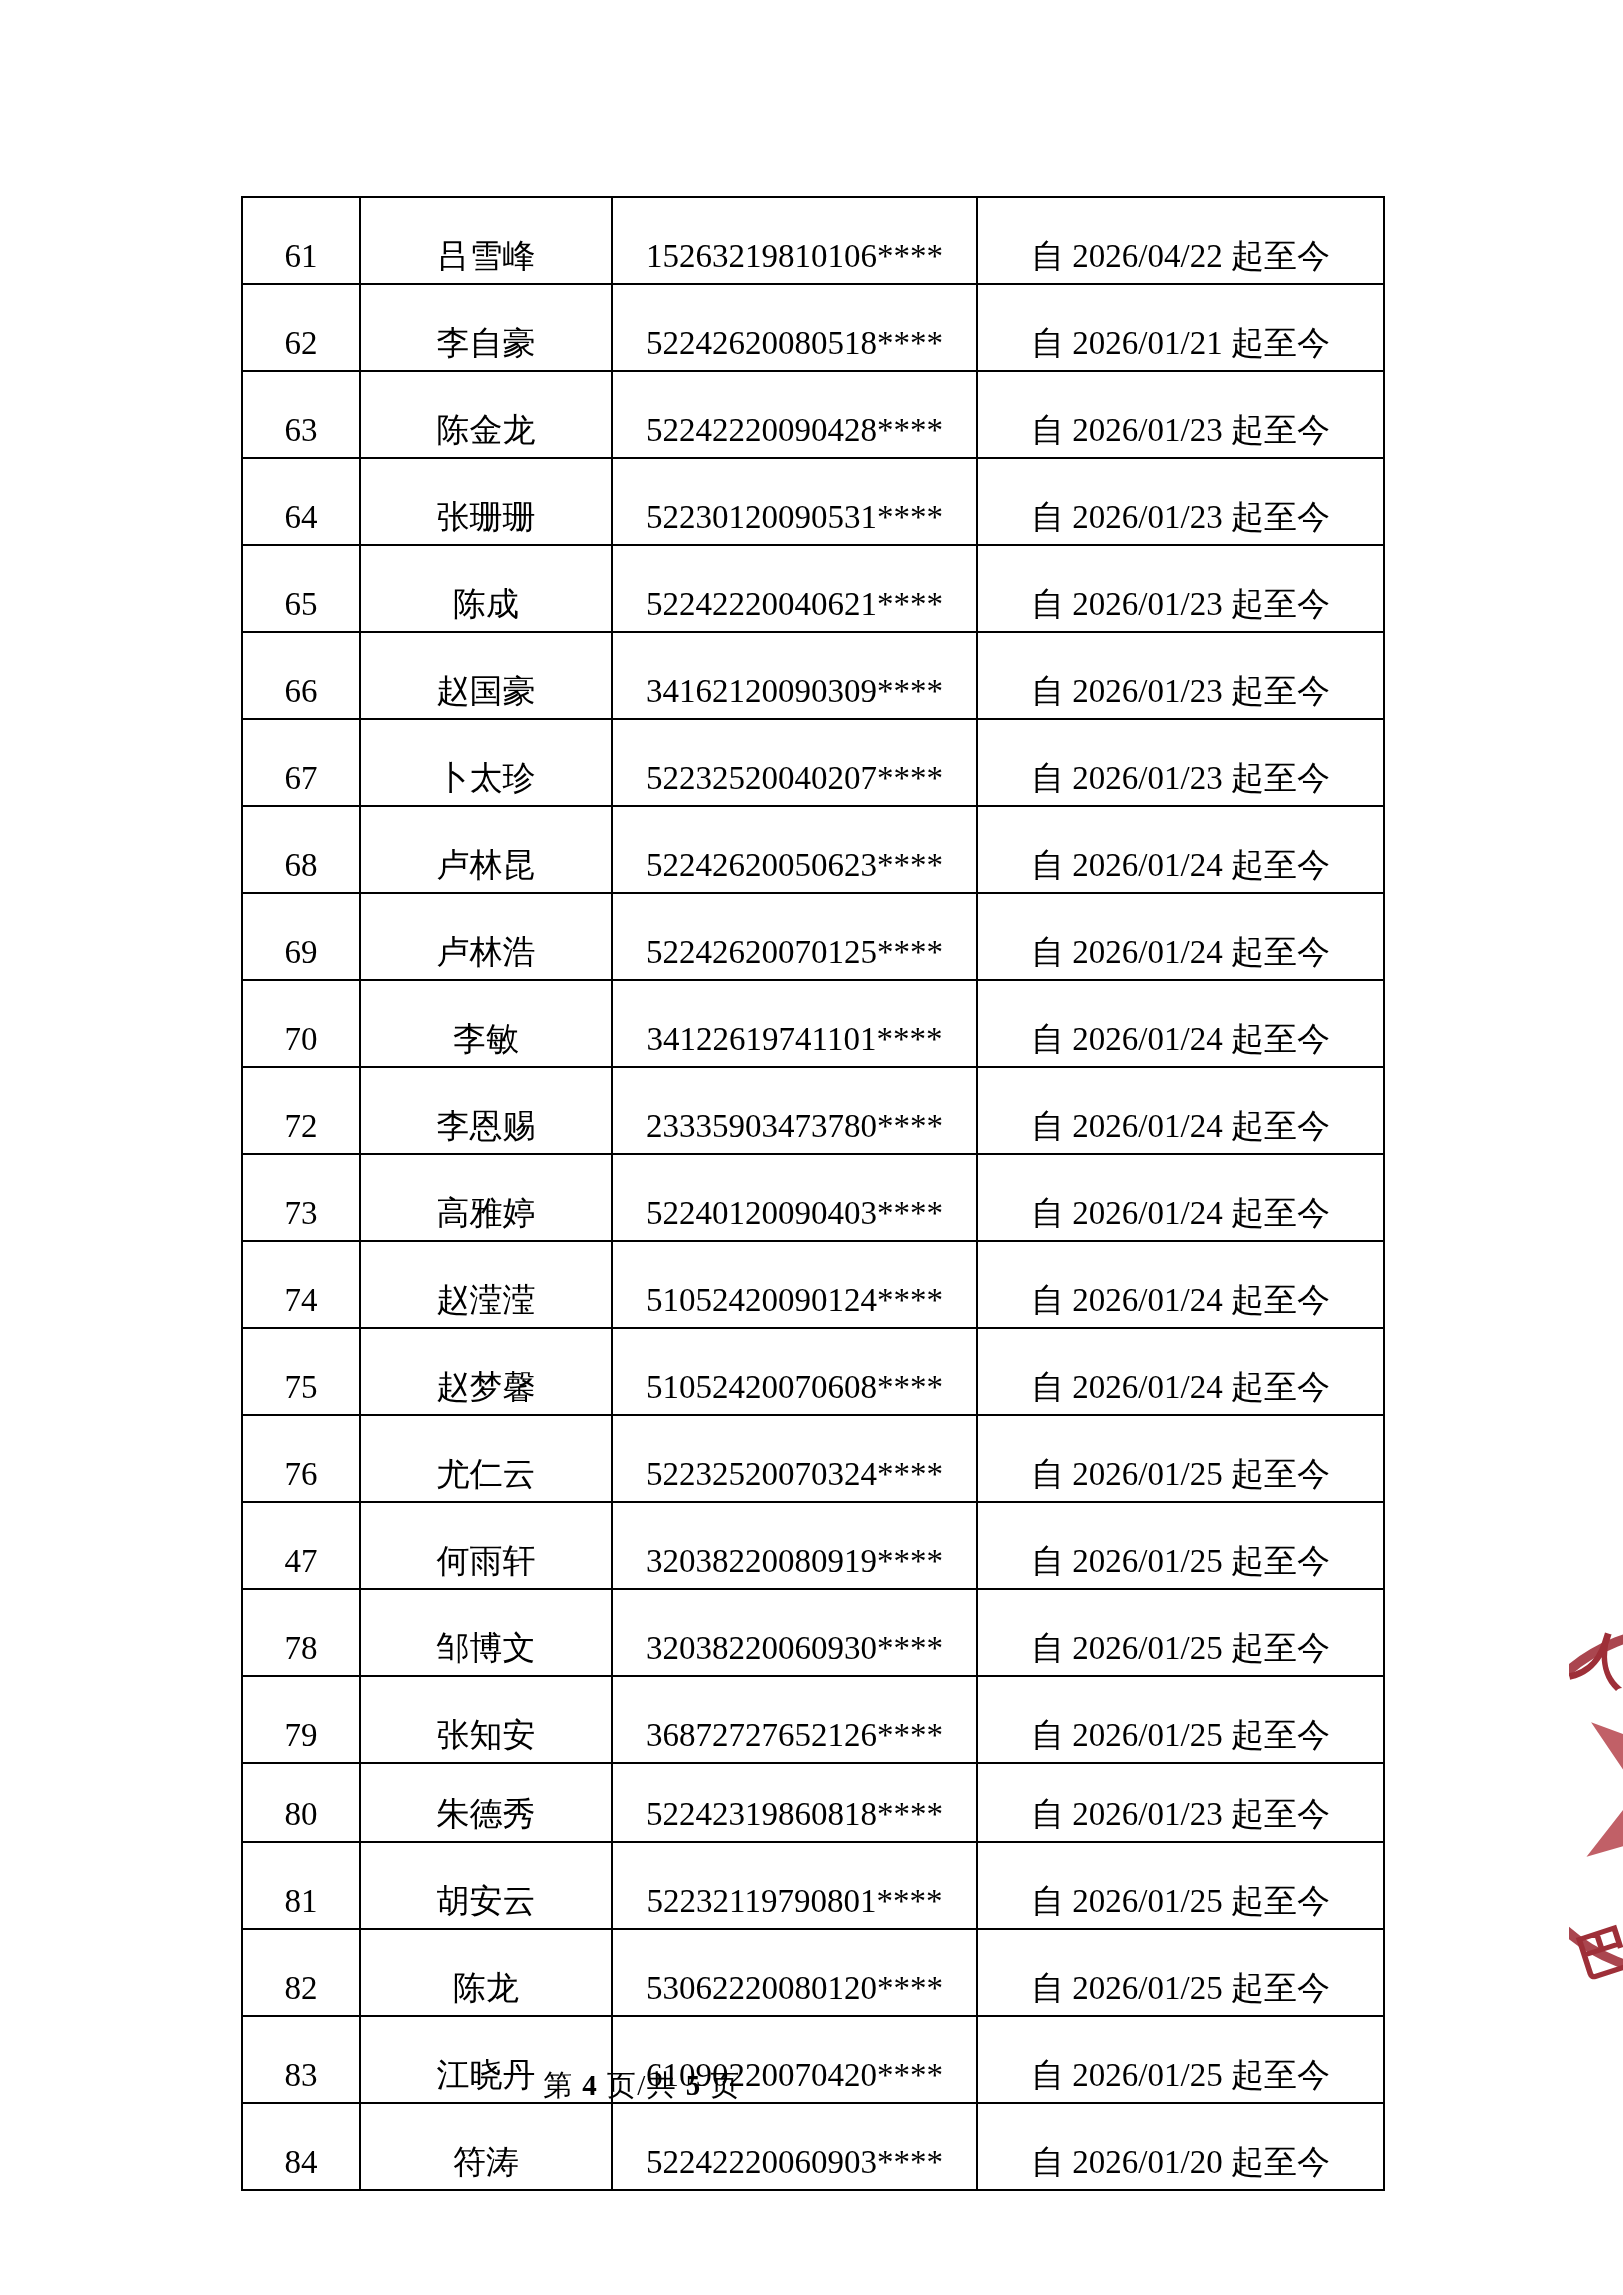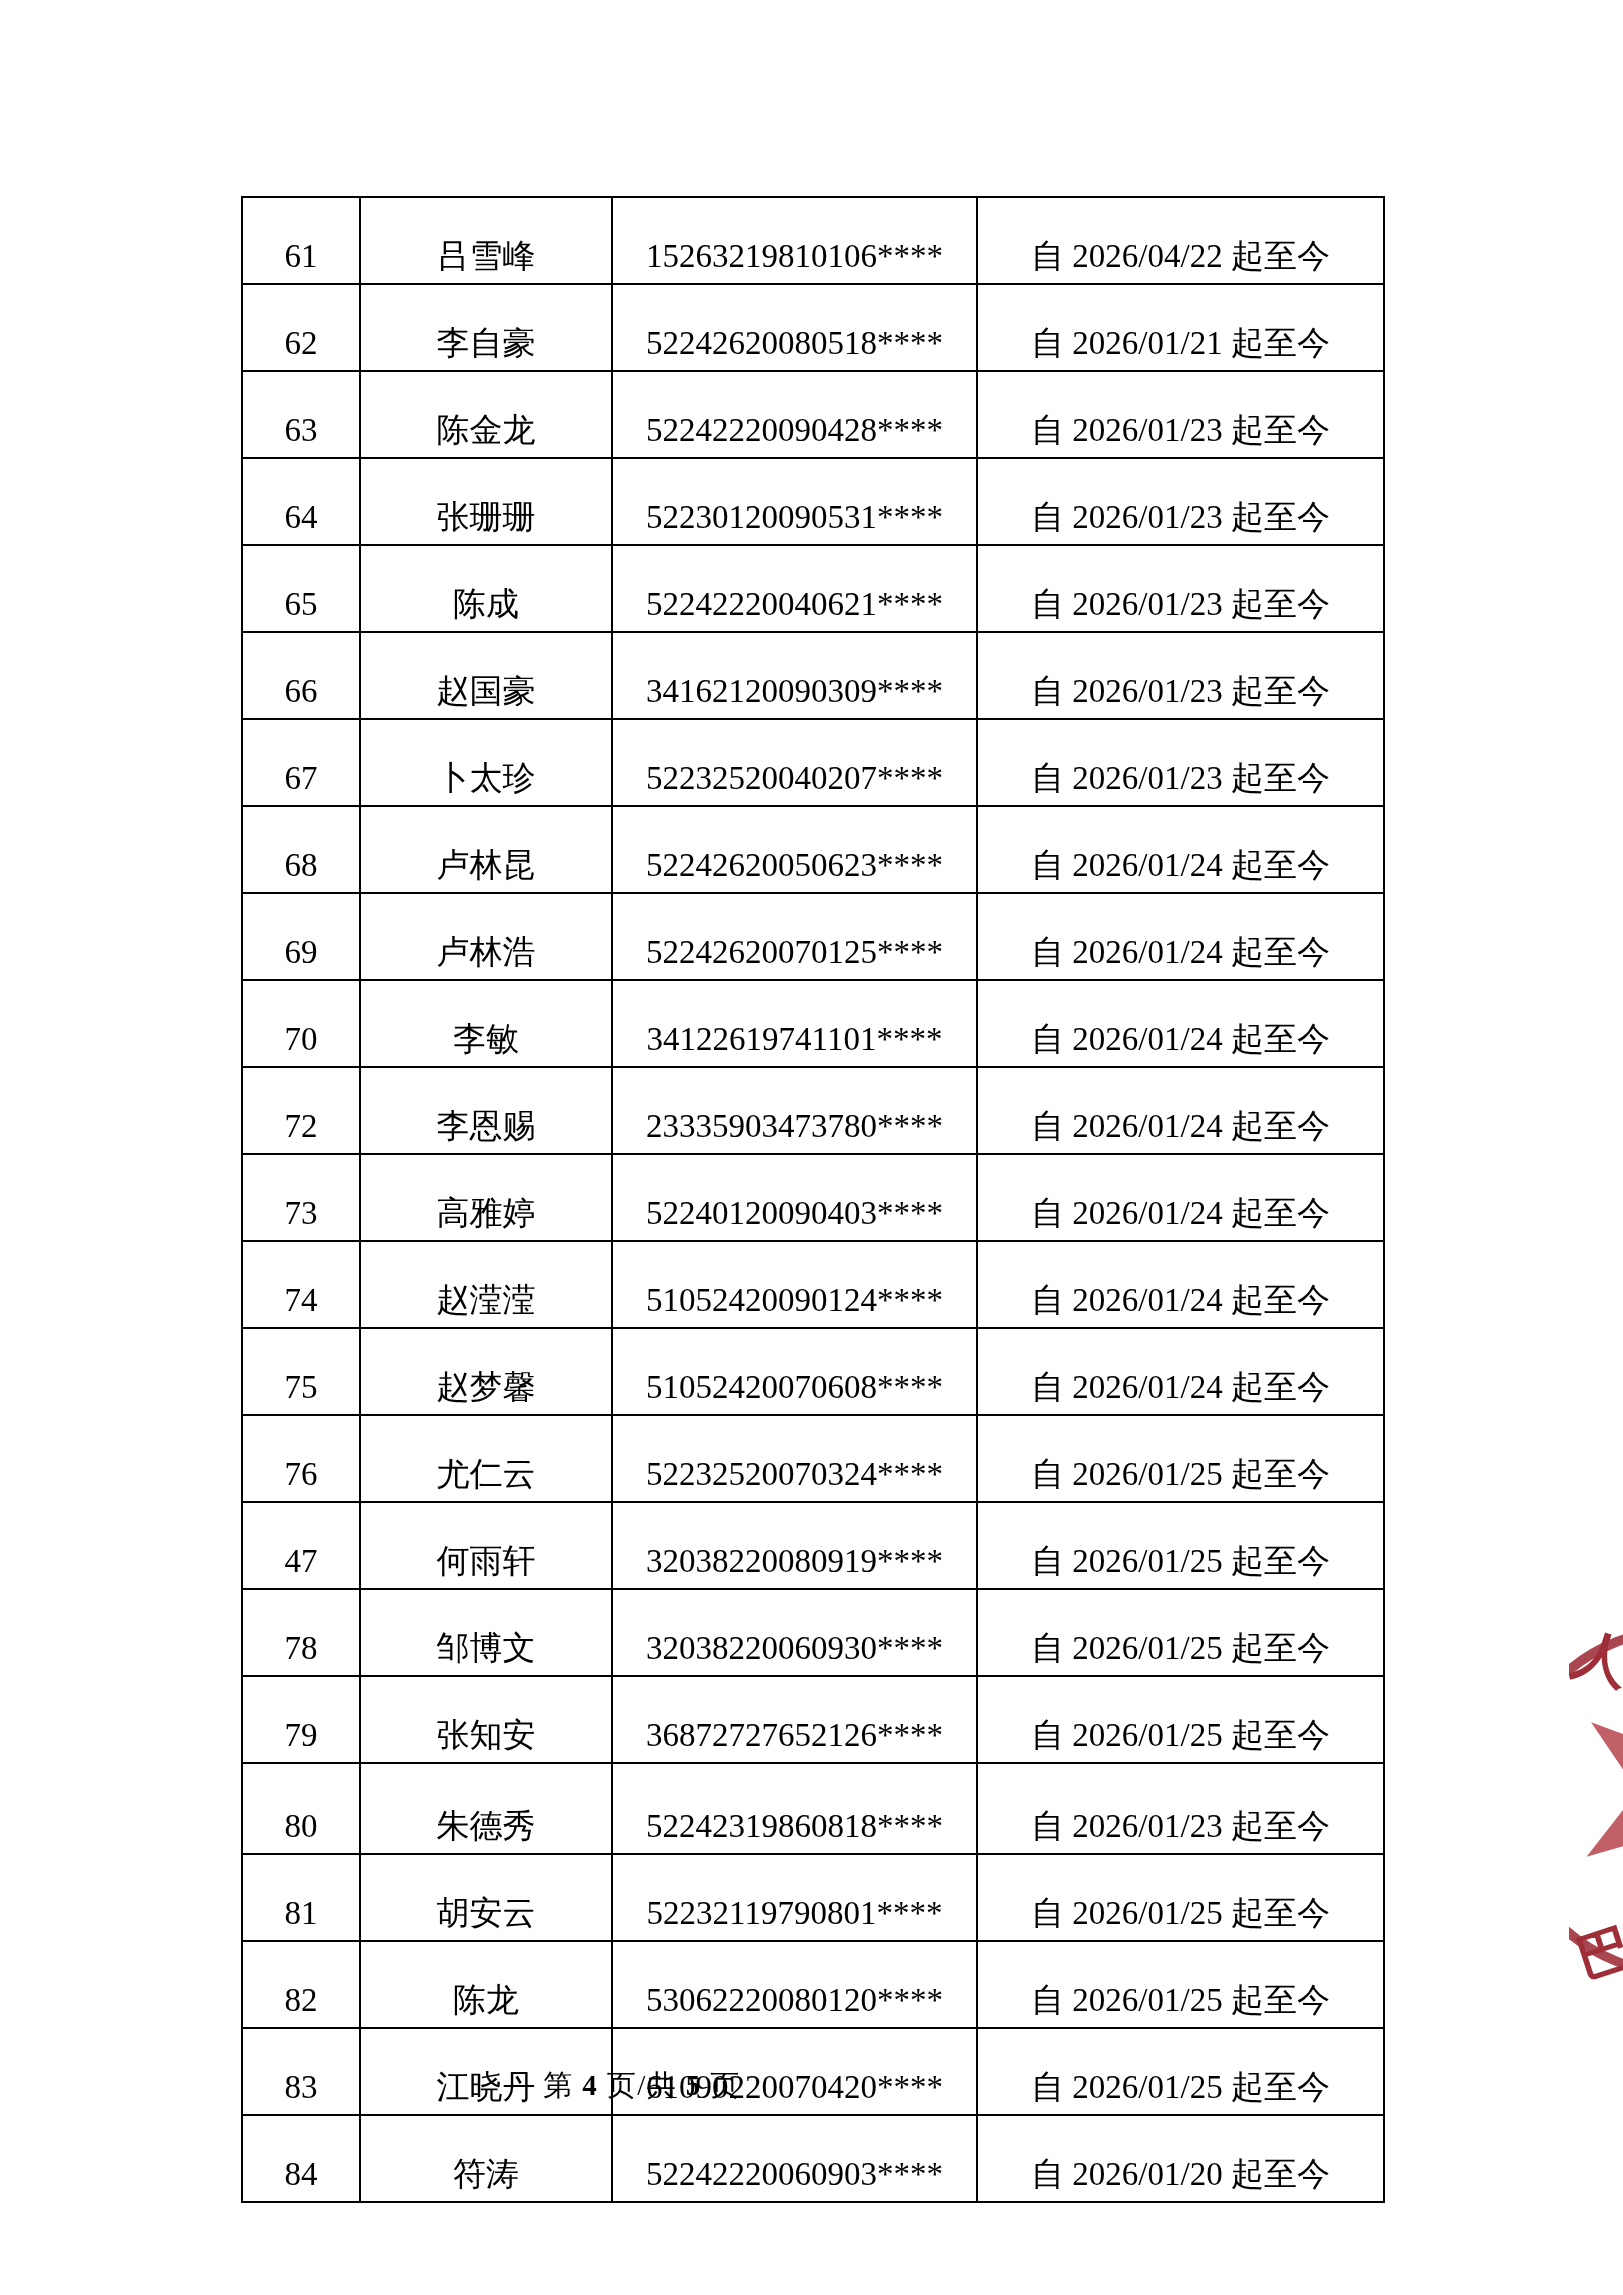--- a/index.html
+++ b/index.html
@@ -28,21 +28,21 @@
     border: 2px solid #000;
     text-align: center;
     vertical-align: bottom;
     padding: 0 2.7px 8.2px 2.7px;
     font-size: 33px;
     line-height: 1.12;
     white-space: nowrap;
     overflow: hidden;
   }
   tr.r   { height: 87px; }
-  tr.r80 { height: 91px; margin-left: 16px; }
+  tr.r80 { height: 79px; margin-left: 16px; }
   td.period-top {
     vertical-align: top;
     padding-top: 6.8px;
   }
   .footer {
     position: absolute;
     left: 0; top: 2066px;
     width: 1284px;
     text-align: center;
     font-size: 29px;

